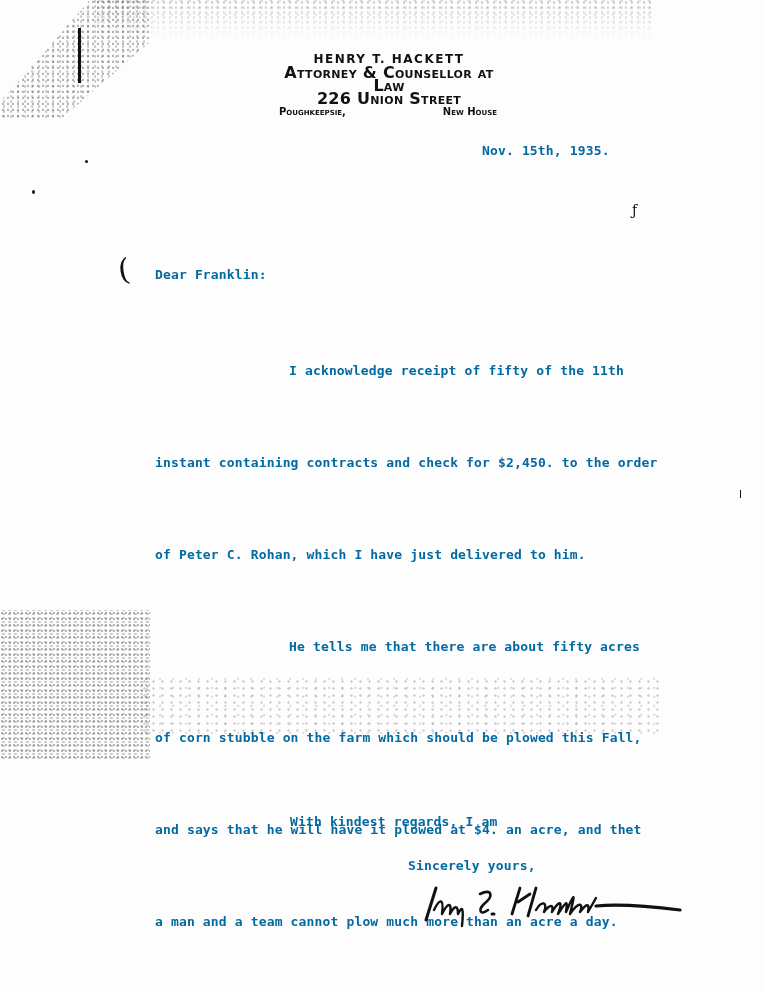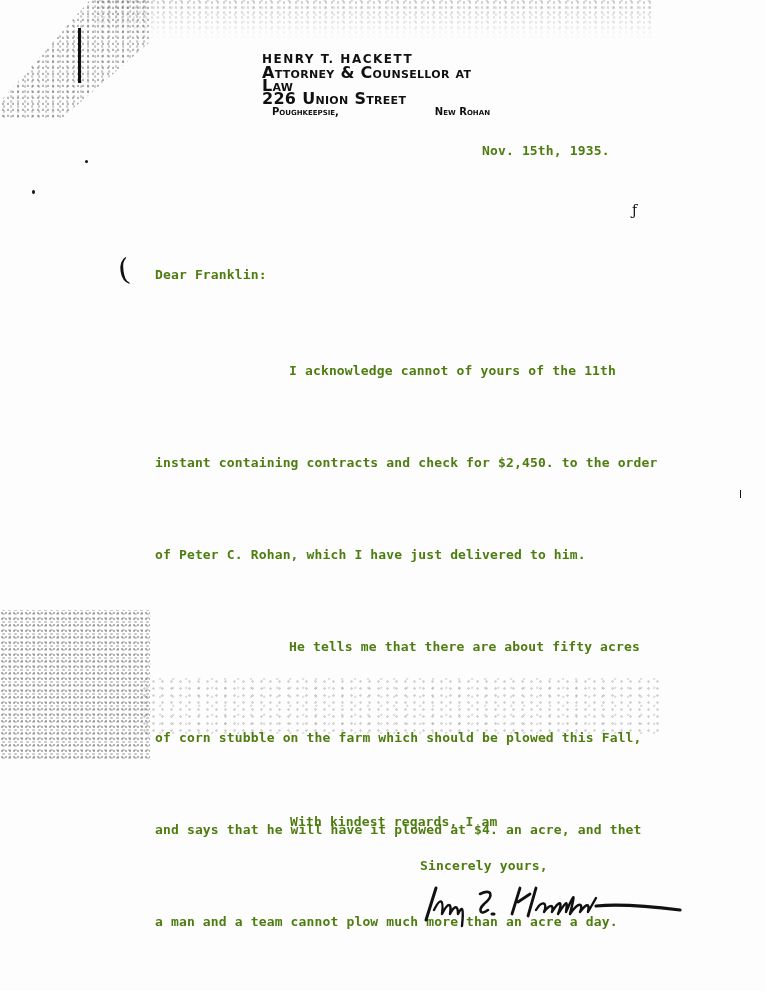--- a/index.html
+++ b/index.html
@@ -36,36 +36,36 @@
     left: 140px; top: 678px; width: 520px; height: 58px;
     background:
       radial-gradient(circle at 50% 50%, rgba(0,0,0,0.28) 0 1px, transparent 1.5px) 0 0/9px 7px,
       radial-gradient(circle at 25% 75%, rgba(0,0,0,0.2) 0 1px, transparent 1.5px) 4px 3px/13px 9px;
     opacity: 0.6;
   }
   .vline { position: absolute; background: #111; }
   .mark { position: absolute; color: #111; font-family: "DejaVu Serif", serif; }
 
   
-  .letterhead { position: absolute; left: 262px; top: 52px; width: 240px; 
+  .letterhead { position: absolute; left: 269px; top: 52px; width: 240px; text-align: center;
     font-family: "DejaVu Sans", sans-serif; font-weight: bold; color: #111; font-variant: small-caps; }
   .lh-name { font-size: 12px; letter-spacing: 1.5px; line-height: 14px; }
   .lh-line { font-size: 16px; letter-spacing: 0.3px; line-height: 13px; }
   .lh-city { display: flex; justify-content: space-between; font-size: 10px; line-height: 13px; padding: 0 12px 0 10px; }
 
   
   .tw { position: absolute; font-family: "DejaVu Sans Mono", "Liberation Mono", monospace;
-    font-size: 13px; color: #4d7c0f; white-space: pre; font-weight: bold; letter-spacing: 0.15px; }
+    font-size: 13px; color: #0369a1; white-space: pre; font-weight: bold; letter-spacing: 0.15px; }
   .date { left: 482px; top: 143px; }
   .addr { left: 155px; top: 204px; line-height: 16px; }
   .salutation { left: 155px; top: 267px; text-align: center; }
   .body { left: 155px; top: 295px; line-height: 30.6px; }
   .para-indent { padding-left: 134px; }
   .closing { left: 290px; top: 814px; }
-  .signoff { left: 420px; top: 858px; }
+  .signoff { left: 408px; top: 858px; }
 
   .signature { position: absolute; left: 418px; top: 880px; width: 270px; height: 50px; }
 </style>
 </head>
 <body>
 
 <div class="page">
 
   <div class="speckle speck-topleft"></div>
   <div class="speckle speck-top"></div>
@@ -78,31 +78,31 @@
 
   <div class="mark" style="left:118px;top:252px;font-size:30px;transform:rotate(-8deg);">(</div>
   <div class="mark" style="left:632px;top:202px;font-size:14px;">ƒ</div>
 
   <div class="letterhead">
     <div class="lh-name">HENRY T. HACKETT</div>
     <div class="lh-line">Attorney &amp; Counsellor at Law</div>
     <div class="lh-line">226 Union Street</div>
     <div class="lh-city">
       <span>Poughkeepsie,</span>
-      <span>New Rohan</span>
+      <span>New House</span>
     </div>
   </div>
 
   <div class="tw date">Nov. 15th, 1935.</div>
 
 
   <div class="tw salutation">Dear Franklin:</div>
 
   <div class="tw body">
-    <div class="para-indent">I acknowledge cannot of yours of the 11th</div>
+    <div class="para-indent">I acknowledge receipt of fifty of the 11th</div>
     <div>instant containing contracts and check for $2,450. to the order</div>
     <div>of Peter C. Rohan, which I have just delivered to him.</div>
     <div class="para-indent">He tells me that there are about fifty acres</div>
     <div>of corn stubble on the farm which should be plowed this Fall,</div>
     <div>and says that he will have it plowed at $4. an acre, and thet</div>
     <div>a man and a team cannot plow much more than an acre a day.</div>
     
     
     
     

